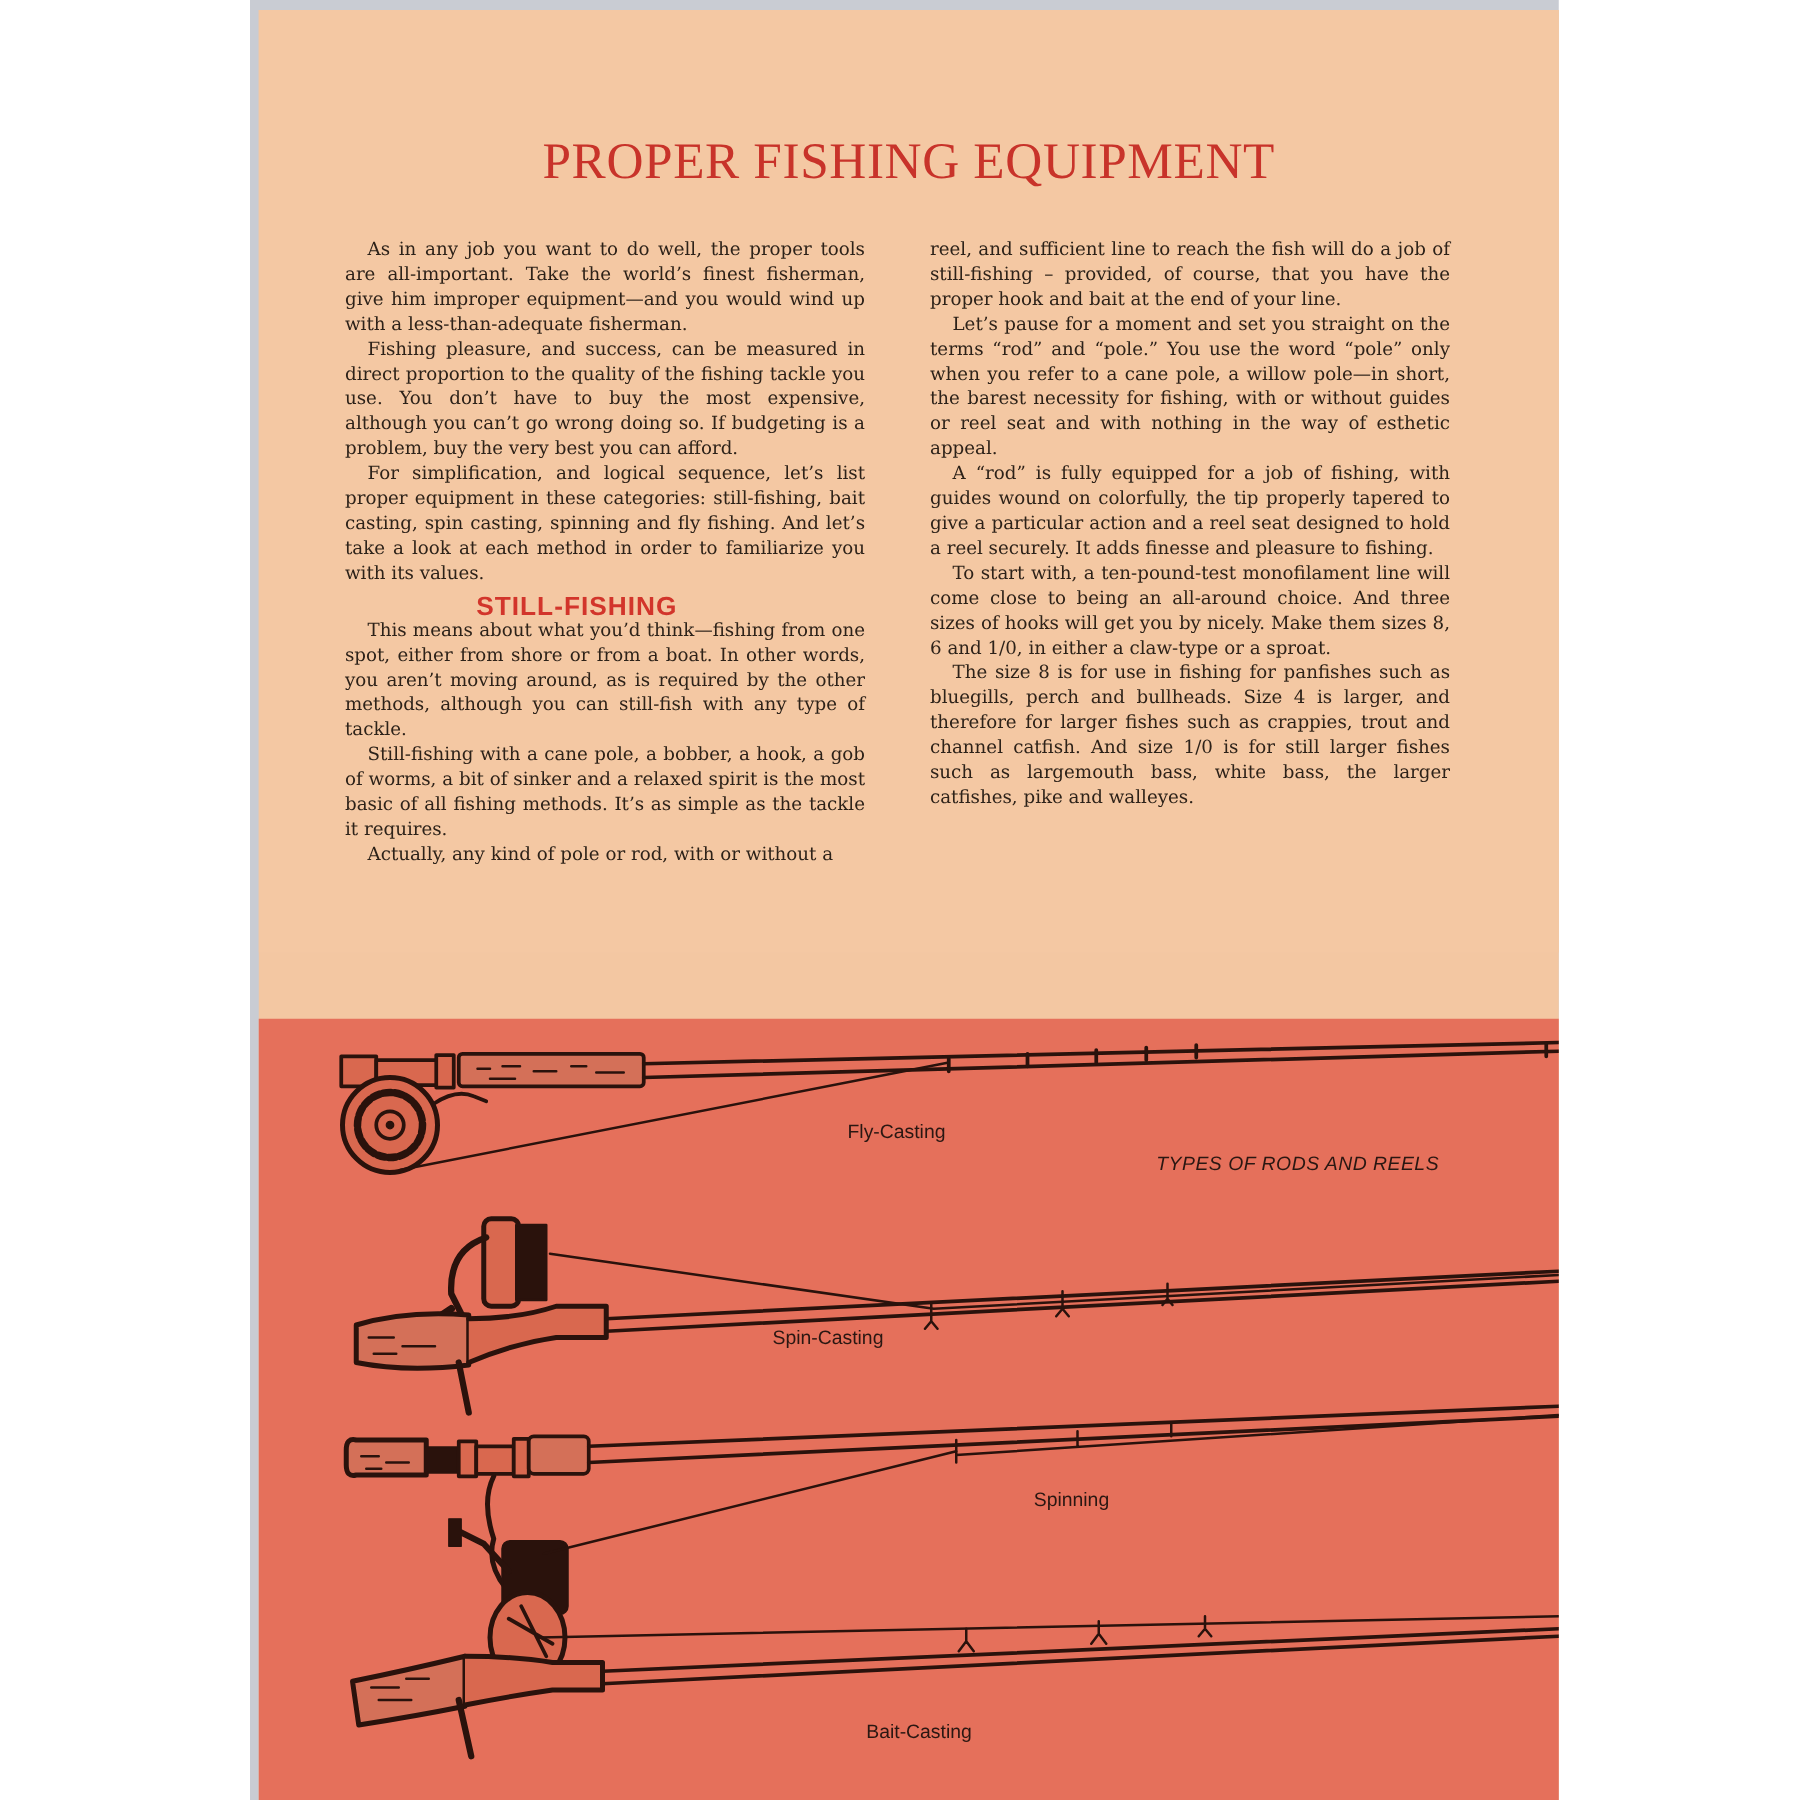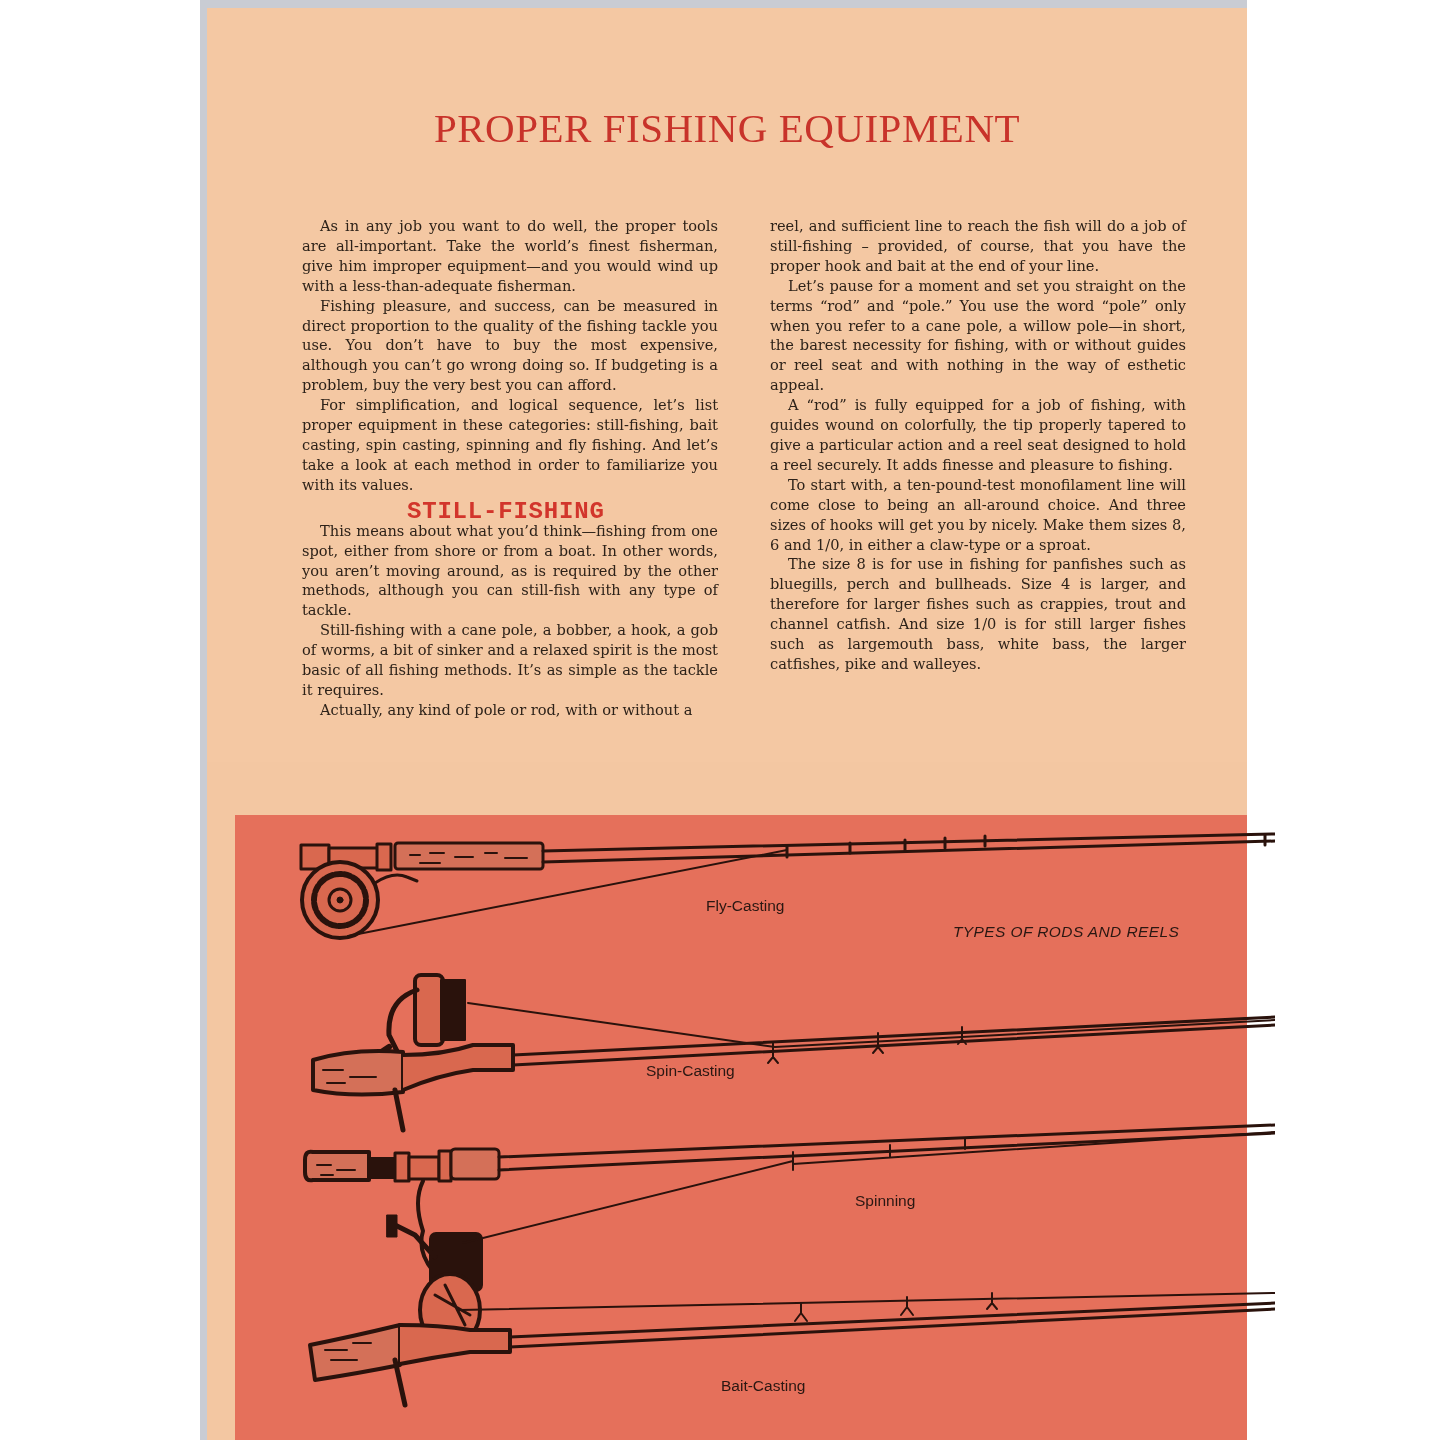--- a/index.html
+++ b/index.html
@@ -6,40 +6,39 @@
   body { width:1445px; height:1445px; position:relative; overflow:hidden; }
   .page {
     position:absolute; left:200px; top:0; width:1047px; height:1440px;
     background:#c9ccd3;
   }
   .sheet {
     position:absolute; left:7px; top:8px; right:0; bottom:0;
     background:#f3c7a2;
   }
   .upper { position:absolute; left:0; top:0; right:0; height:754px; background:#f4c8a3; }
-  .lower { position:absolute; left:0; top:807px; right:0; bottom:0; background:#e5705b;margin-left:28px; }
+  .lower { position:absolute; left:0; top:807px; right:0; bottom:0; background:#e5705b; }
   .title {
     position:absolute; left:0; right:0; top:96px; text-align:center;
     font-family:"Liberation Serif", "DejaVu Serif", serif;
     font-size:41px; color:#c8332a; letter-spacing:0.5px; margin:0; font-weight:normal;
   }
   .col {
-    position:absolute; top:208px; width:416px;
+    position:absolute; top:182px; width:416px;
     font-family:"DejaVu Serif", "Liberation Serif", serif;
     font-size:14.6px; line-height:19.9px; color:#2d2219;
     text-align:justify;
-    margin-left:26px;
   }
   .col.left { left:69px; }
   .col.right { left:537px; }
   .col p { margin:0; text-indent:18px; }
   .col p.noindent { text-indent:0; }
   .subhead {
-    font-family:Liberation Mono, monospace;
-    font-weight:bold; color:#d2352b; font-size:24px; letter-spacing:0.8px;
+    font-family:Liberation Sans, sans-serif;
+    font-weight:bold; color:#d2352b; font-size:21px; letter-spacing:0.8px;
     text-align:left; margin:6px 0 -2px 105px; line-height:22px;
   }
   .lbl {
     position:absolute; font-family:"Liberation Sans", "DejaVu Sans", sans-serif;
     font-size:15.5px; color:#2a1712;
   }
   .caption {
     position:absolute; font-family:"Liberation Sans", "DejaVu Sans", sans-serif;
     font-size:15.5px; color:#2a1712; letter-spacing:0.4px;font-style:italic;
   }

